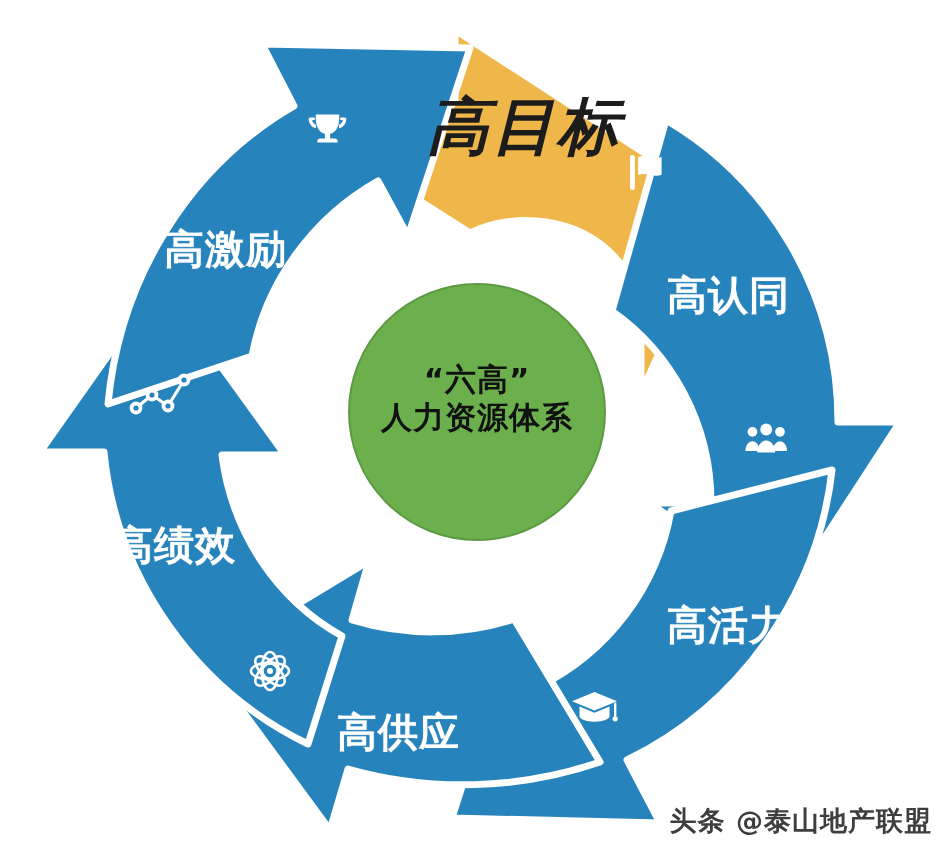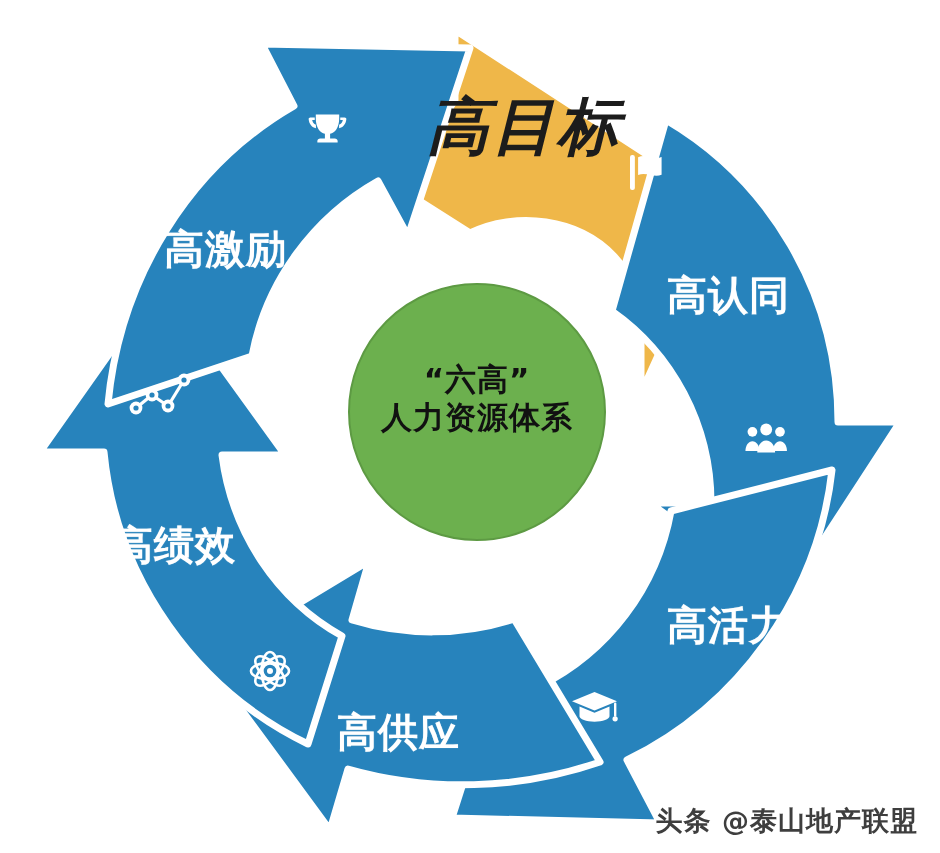--- a/index.html
+++ b/index.html
@@ -42,21 +42,21 @@
     font-size:32px;
     letter-spacing:1px;
     pointer-events:none;
     user-select:none;
   }
   .center-text .l1{display:block;font-size:31px;}
   .center-text .l2{display:block;font-size:31px;}
 
   .watermark{
     position:absolute;
-    right:22px;bottom:14px;
+    right:8px;bottom:14px;
     font-size:27px;
     font-weight:700;
     color:#2e2e2e;
     letter-spacing:1px;
     opacity:.92;
     text-shadow:0 0 3px #fff,0 0 6px #fff;
     user-select:none;
   }
 </style>
 </head>

